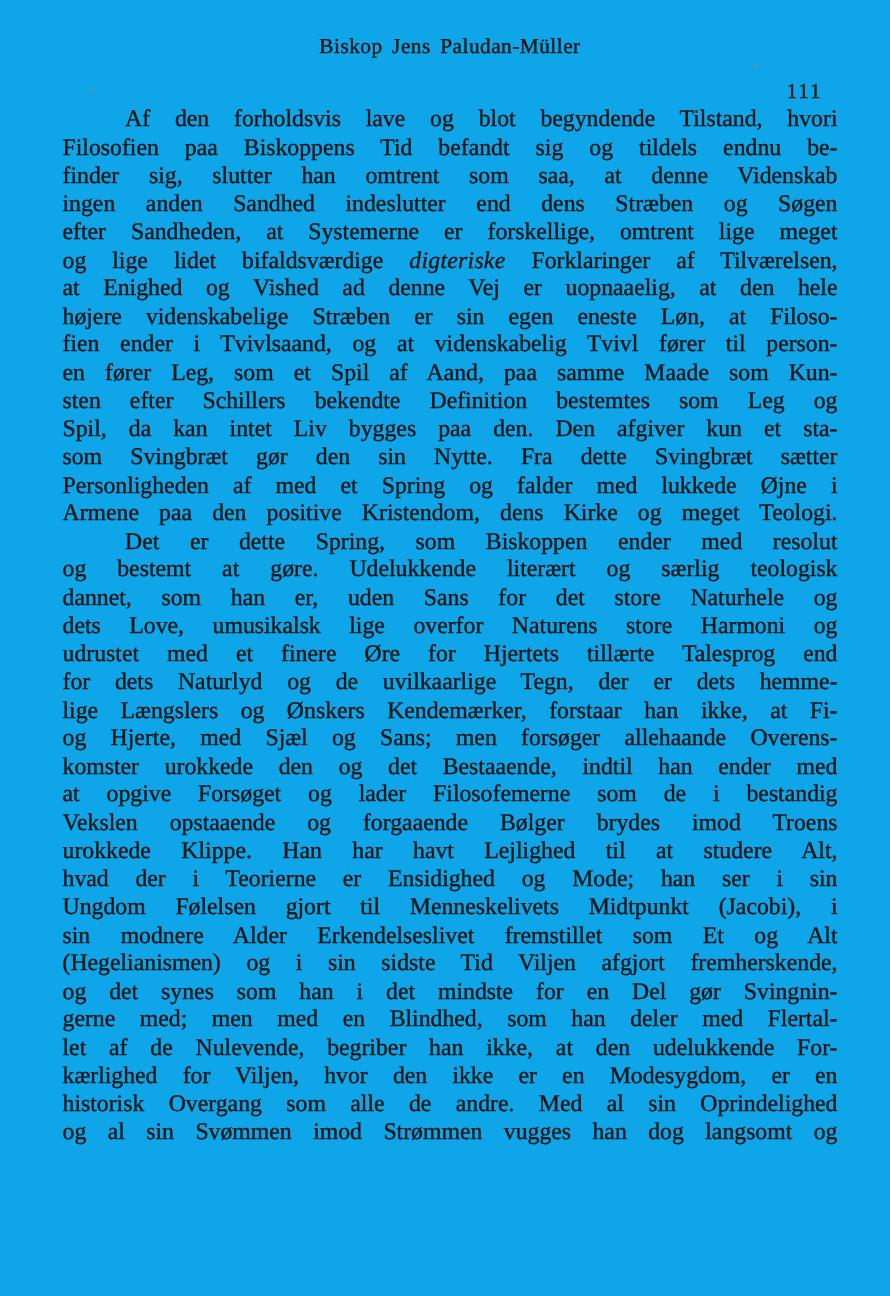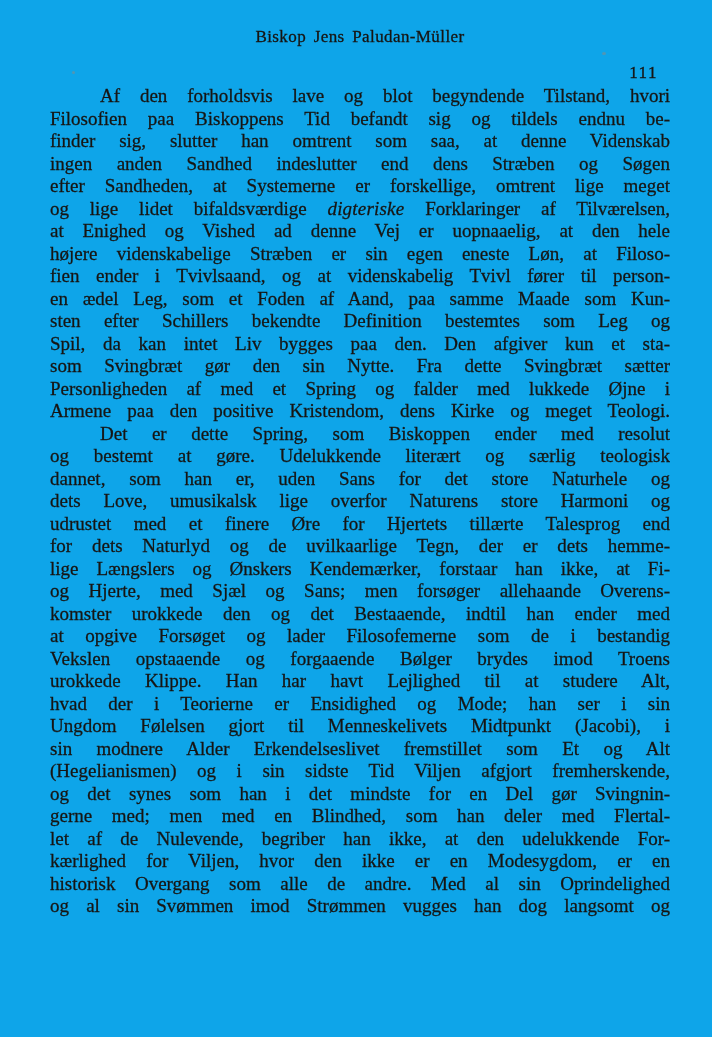--- a/index.html
+++ b/index.html
@@ -85,21 +85,21 @@
       <div class="paragraph">
         <div class="line indent"><span>Af den forholdsvis lave og blot begyndende Tilstand, hvori</span></div>
         <div class="line"><span>Filosofien paa Biskoppens Tid befandt sig og tildels endnu be-</span></div>
         <div class="line"><span>finder sig, slutter han omtrent som saa, at denne Videnskab</span></div>
         <div class="line"><span>ingen anden Sandhed indeslutter end dens Stræben og Søgen</span></div>
         <div class="line"><span>efter Sandheden, at Systemerne er forskellige, omtrent lige meget</span></div>
         <div class="line"><span>og lige lidet bifaldsværdige </span><i>digteriske</i><span> Forklaringer af Tilværelsen,</span></div>
         <div class="line"><span>at Enighed og Vished ad denne Vej er uopnaaelig, at den hele</span></div>
         <div class="line"><span>højere videnskabelige Stræben er sin egen eneste Løn, at Filoso-</span></div>
         <div class="line"><span>fien ender i Tvivlsaand, og at videnskabelig Tvivl fører til person-</span></div>
-        <div class="line"><span>en ædel Leg, som et Foden af Aand, paa samme Maade som Kun-</span></div>
+        <div class="line"><span>en fører Leg, som et Spil af Aand, paa samme Maade som Kun-</span></div>
         <div class="line"><span>sten efter Schillers bekendte Definition bestemtes som Leg og</span></div>
         <div class="line"><span>Spil, da kan intet Liv bygges paa den.  Den afgiver kun et sta-</span></div>
         <div class="line"><span>som Svingbræt gør den sin Nytte.  Fra dette Svingbræt sætter</span></div>
         <div class="line"><span>Personligheden af med et Spring og falder med lukkede Øjne i</span></div>
         <div class="line"><span>Armene paa den positive Kristendom, dens Kirke og meget Teologi.</span></div>
       </div>
       <div class="paragraph">
         <div class="line indent"><span>Det er dette Spring, som Biskoppen ender med resolut</span></div>
         <div class="line"><span>og bestemt at gøre.  Udelukkende literært og særlig teologisk</span></div>
         <div class="line"><span>dannet, som han er, uden Sans for det store Naturhele og</span></div>

